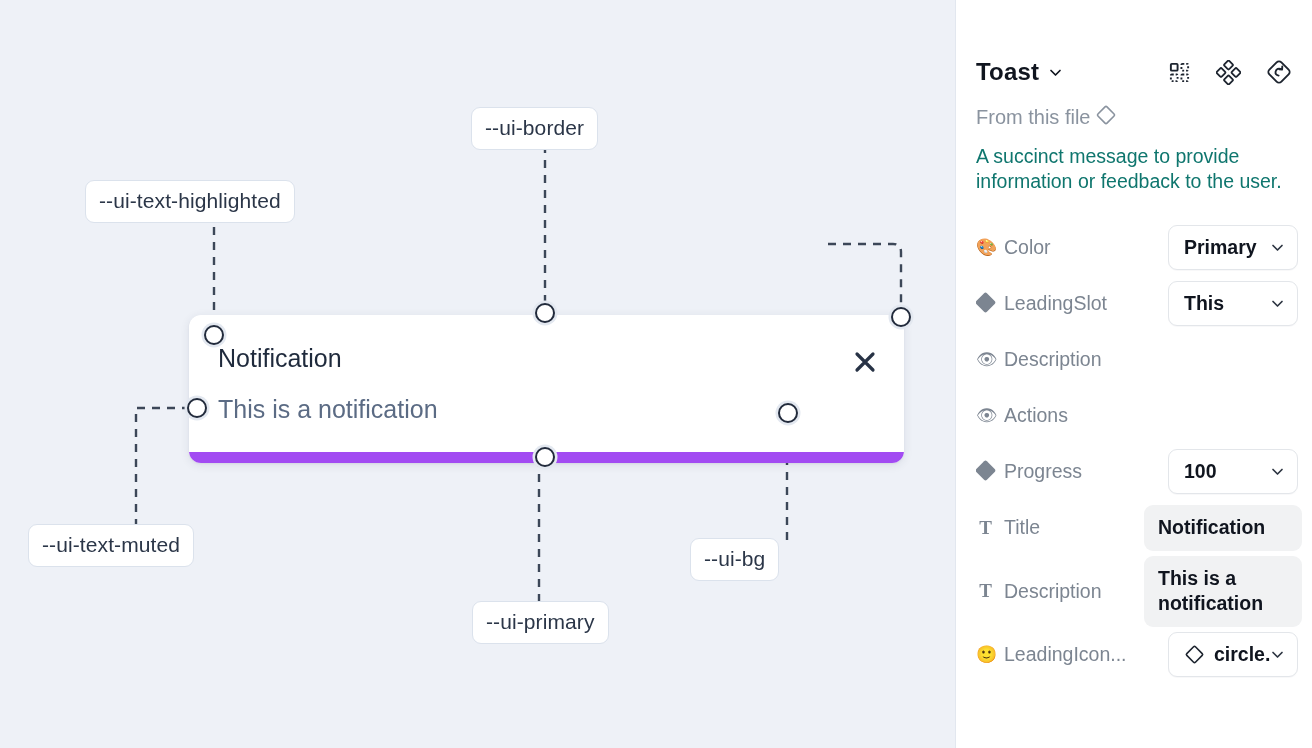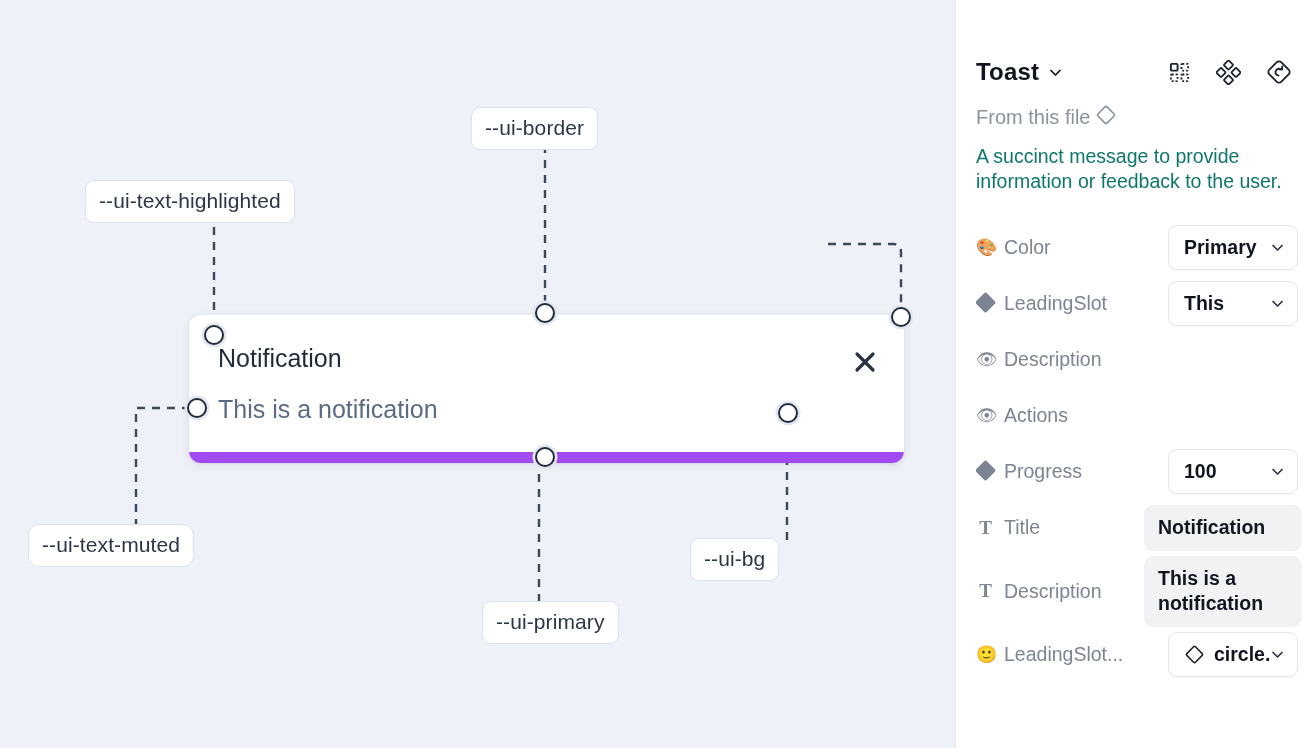--- a/index.html
+++ b/index.html
@@ -205,22 +205,22 @@
 
     <div class="marker" style="left:204px; top:325px;"></div>
     <div class="marker" style="left:535px; top:303px;"></div>
     <div class="marker" style="left:891px; top:307px;"></div>
     <div class="marker" style="left:187px; top:398px;"></div>
     <div class="marker" style="left:535px; top:447px;"></div>
     <div class="marker" style="left:778px; top:403px;"></div>
 
     <div class="pill" style="left:85px;  top:180px;">--ui-text-highlighted</div>
     <div class="pill" style="left:471px; top:107px;">--ui-border</div>
-    <div class="pill" style="left:28px;  top:524px;border-radius:11px;">--ui-text-muted</div>
-    <div class="pill" style="left:482px; top:601px;text-align:right;">--ui-primary</div>
+    <div class="pill" style="left:28px;  top:524px;">--ui-text-muted</div>
+    <div class="pill" style="left:472px; top:601px;text-align:right;">--ui-primary</div>
     <div class="pill" style="left:690px; top:538px;">--ui-bg</div>
   </div>
 
   <div class="panel">
 
     <div class="panel-head">
       <span class="panel-title">Toast</span>
       <span class="chev-sm">
         <svg width="15" height="15" viewBox="0 0 15 15">
             <path d="M3 5.5 L7.5 10 L12 5.5" fill="none" stroke="#10151f" stroke-width="1.7" stroke-linecap="round" stroke-linejoin="round"></path>
@@ -358,21 +358,21 @@
         <span class="control">
           <span class="textfield">
             <span>This is a notification</span>
           </span>
         </span>
       </div>
 
       <div class="row">
         <span class="row-label">
           <span class="em">🙂</span>
-          <span>LeadingSlot...</span>
+          <span>LeadingIcon...</span>
         </span>
         <span class="control">
           <span class="select">
             <span class="lead-dia">
               <svg width="21" height="21" viewBox="0 0 21 21" fill="none" stroke="#1d242f" stroke-width="1.6">
                 <rect x="4.4" y="4.4" width="12.2" height="12.2" rx="1.3" transform="rotate(45 10.5 10.5)"></rect>
               </svg>
             </span>
             <span class="select-val">circle...</span>
             <span class="chev">

